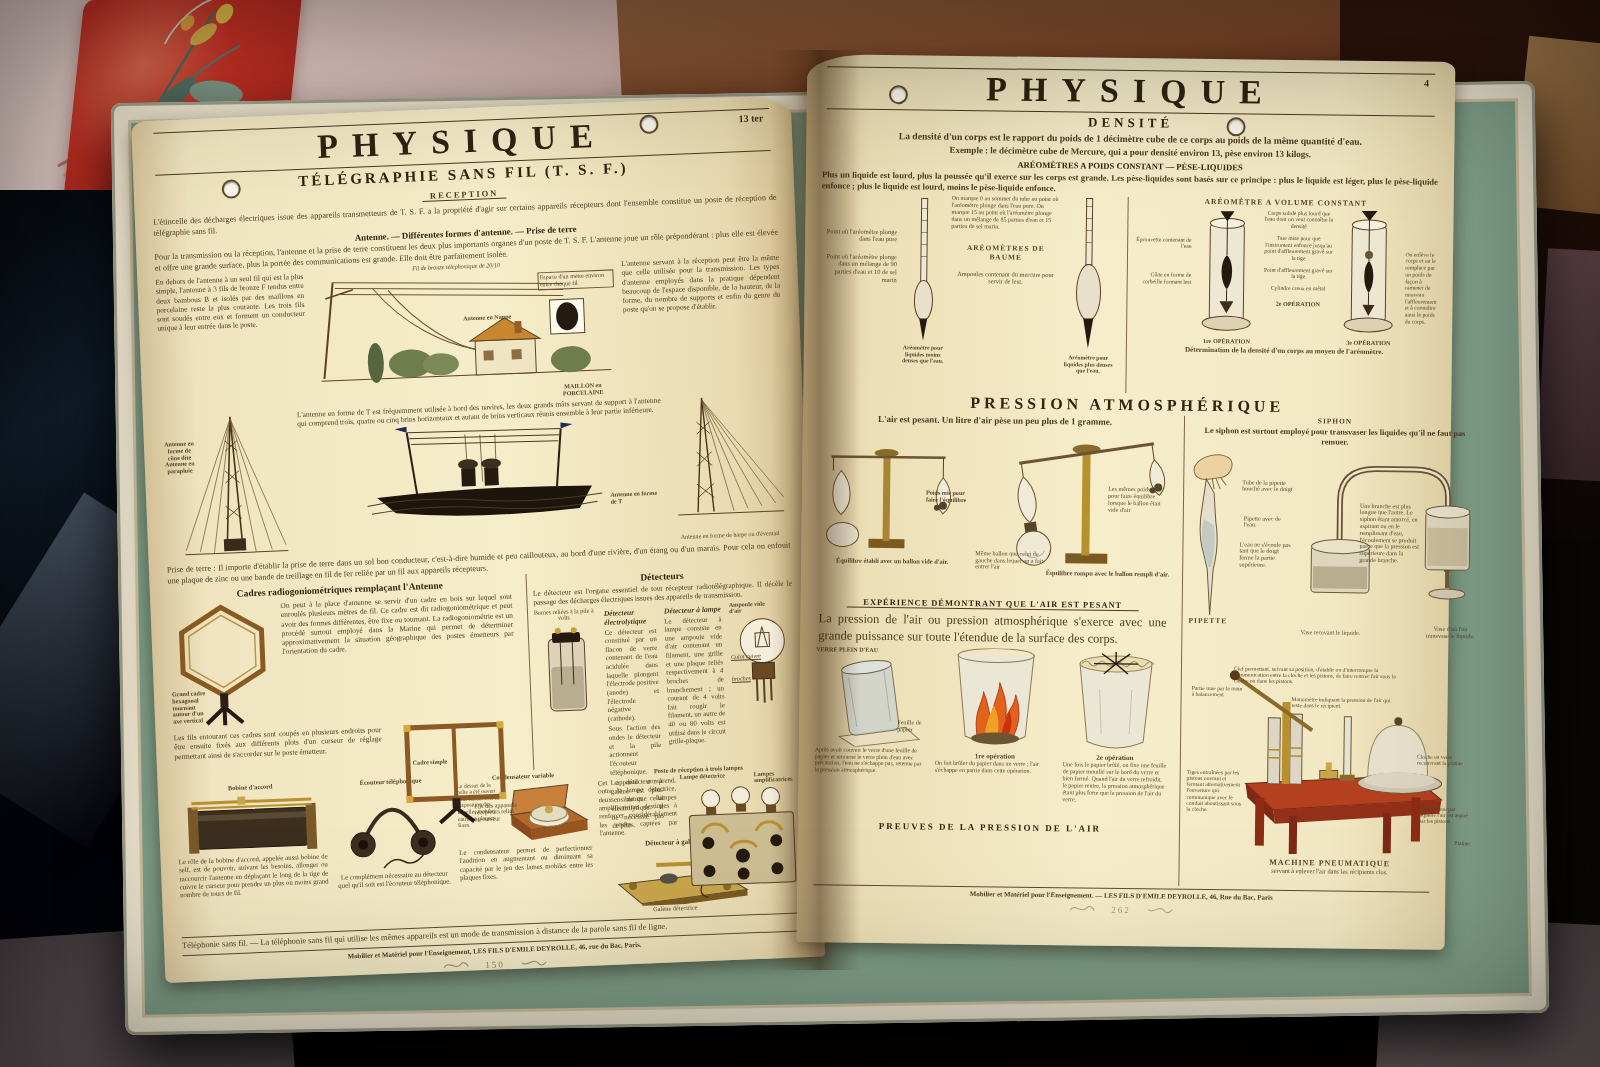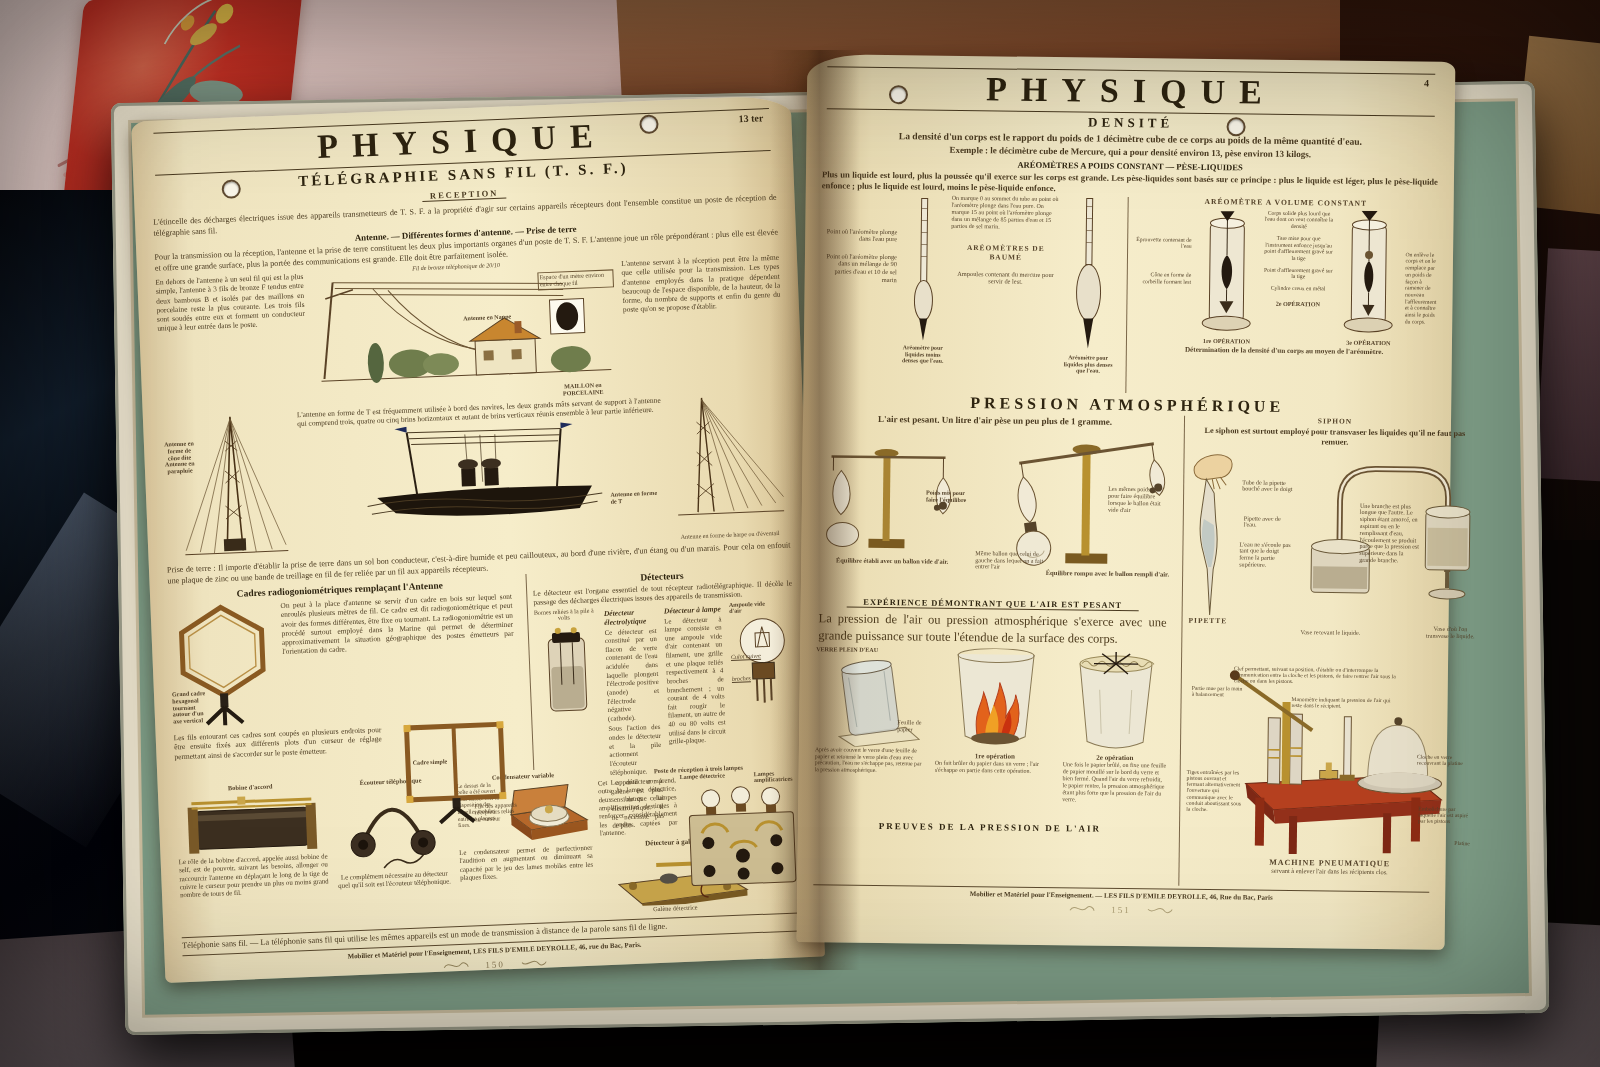--- a/index.html
+++ b/index.html
@@ -692,21 +692,21 @@
         </div>
       </div>
     </div>
 
     <div class="hr"></div>
     <div class="footerline">Mobilier et Matériel pour l'Enseignement. — LES FILS D'EMILE DEYROLLE, 46, Rue du Bac, Paris</div>
     <div class="folio">
       <svg width="26" height="10" viewBox="0 0 26 10">
           <path d="M1,6 C6,-2 12,10 18,3 C21,0 25,4 25,6" stroke="#b0a278" fill="none"></path>
         </svg>
-      <span style="color:#a89a70;">151</span>
+      <span style="color:#a89a70;">262</span>
       <svg width="26" height="10" viewBox="0 0 26 10">
           <path d="M1,4 C6,10 12,-2 18,6 C21,9 25,5 25,4" stroke="#b0a278" fill="none"></path>
         </svg>
     </div>
   </div>
 
   <div class="gutter"></div>
   <div class="vignette"></div>
 </div>
 

